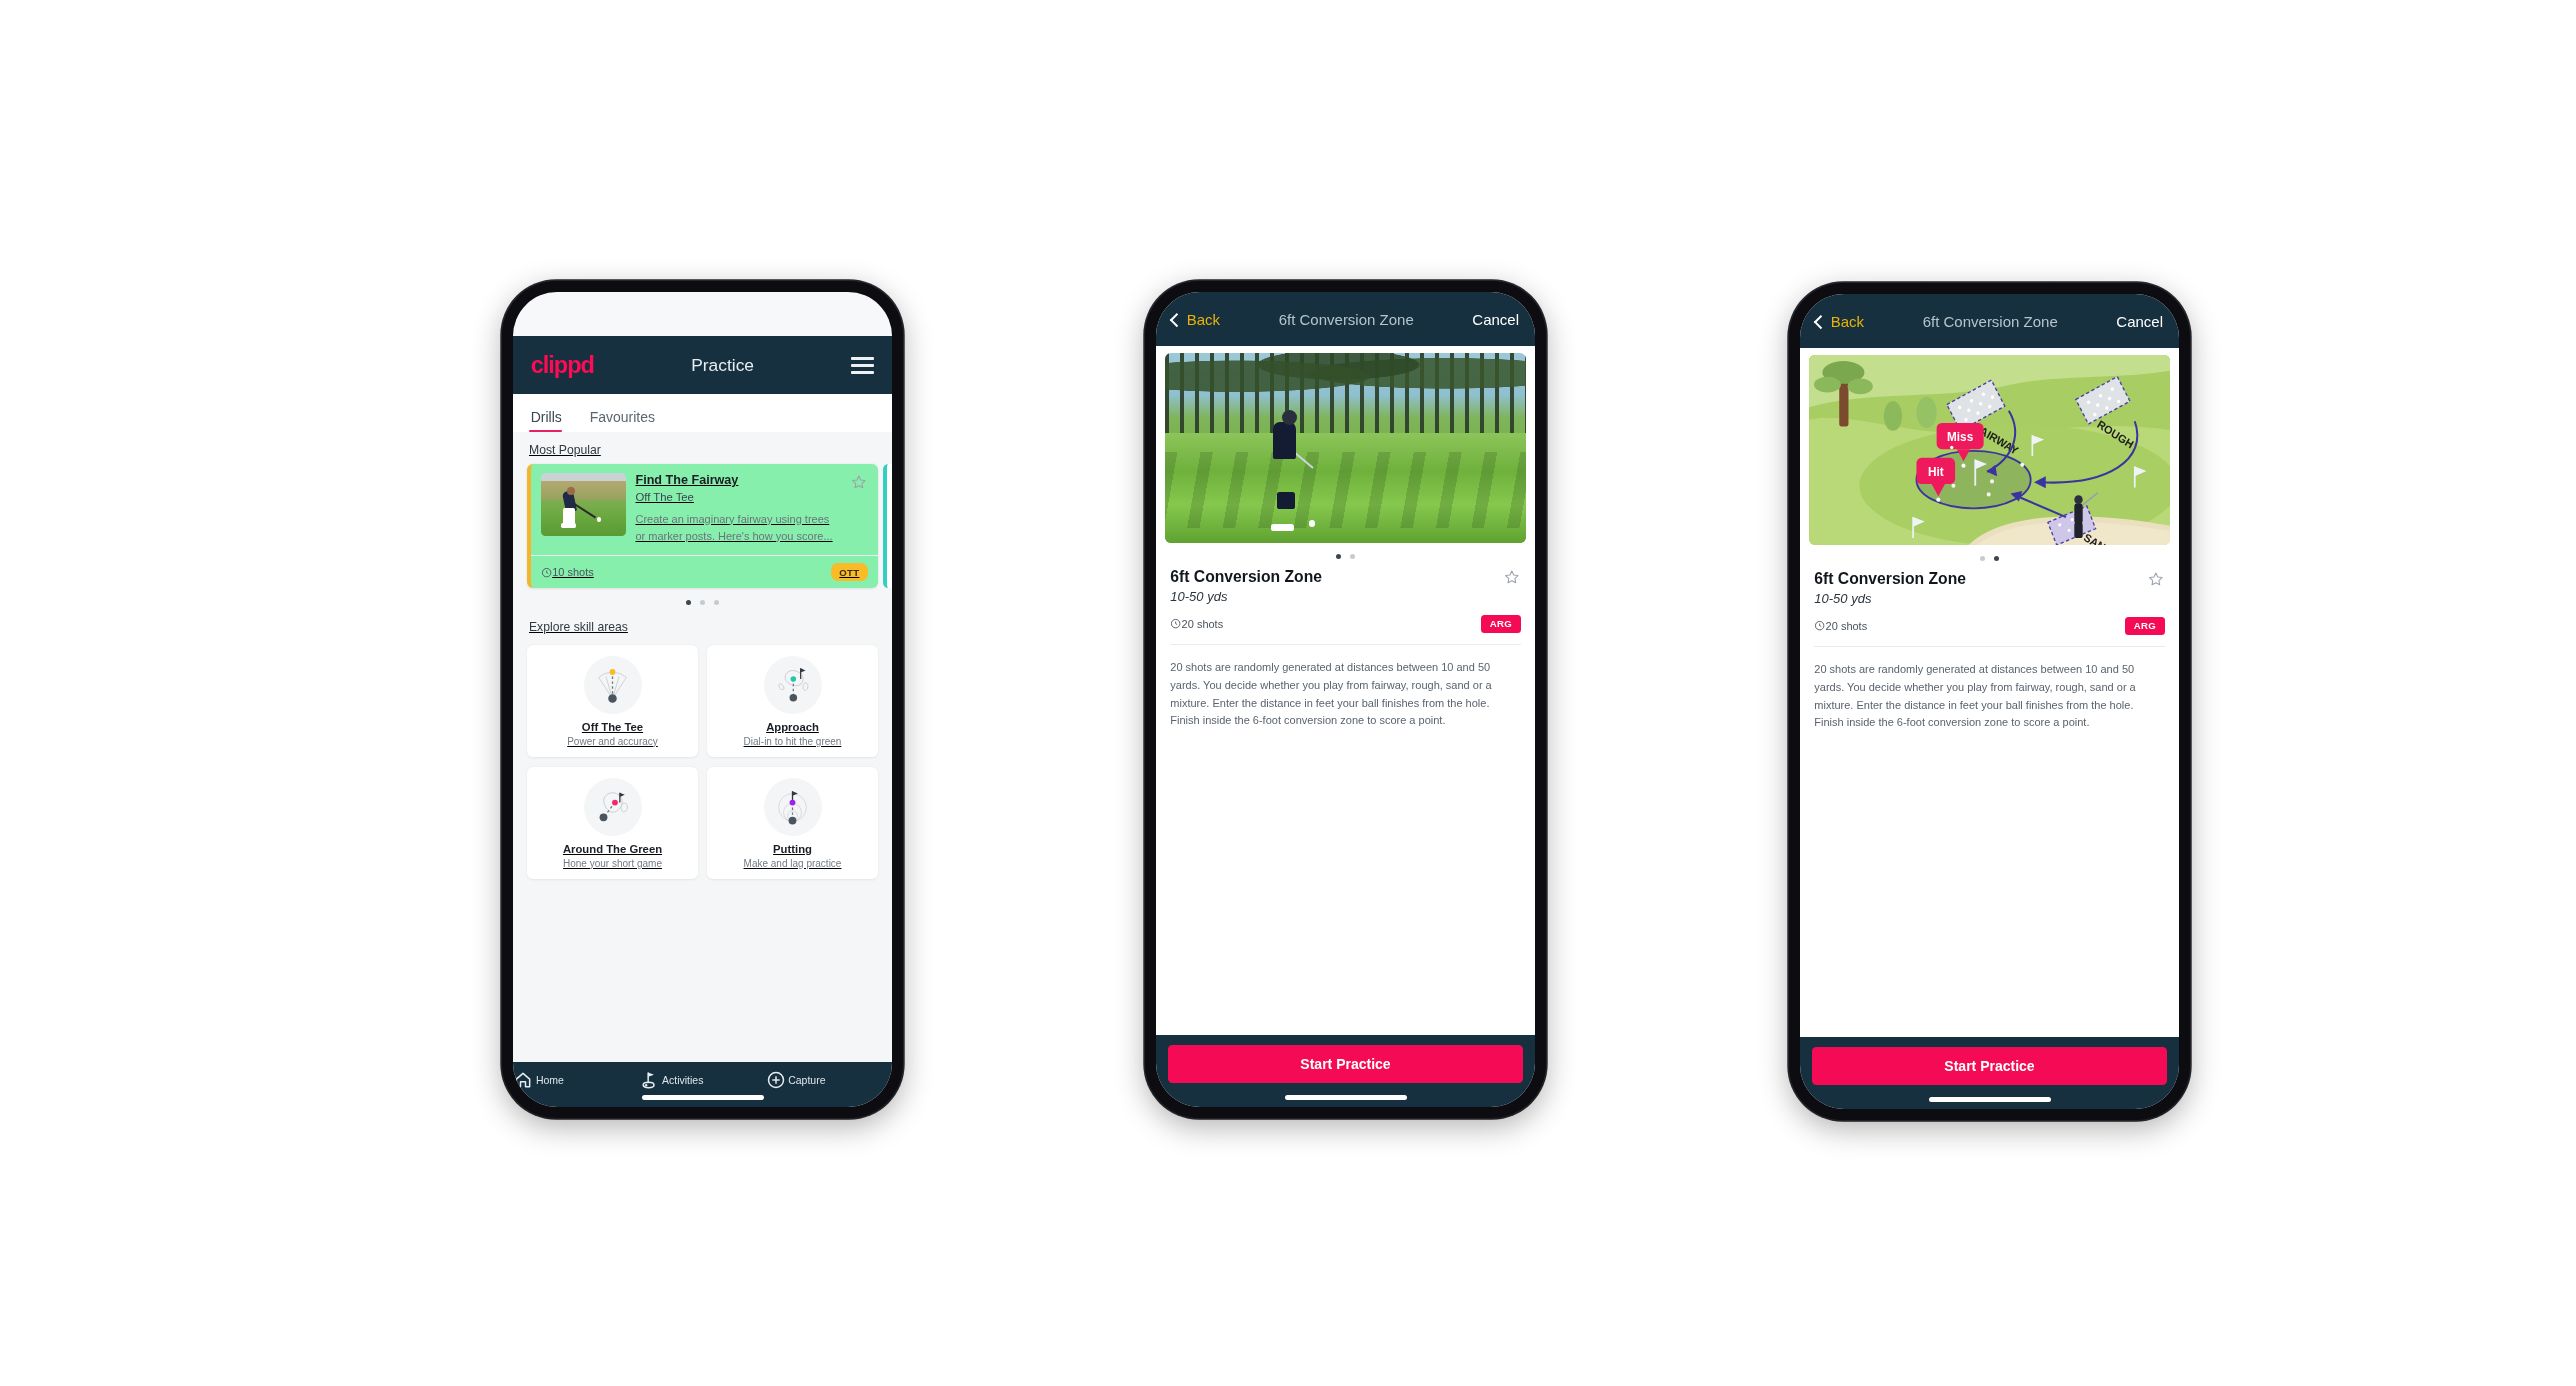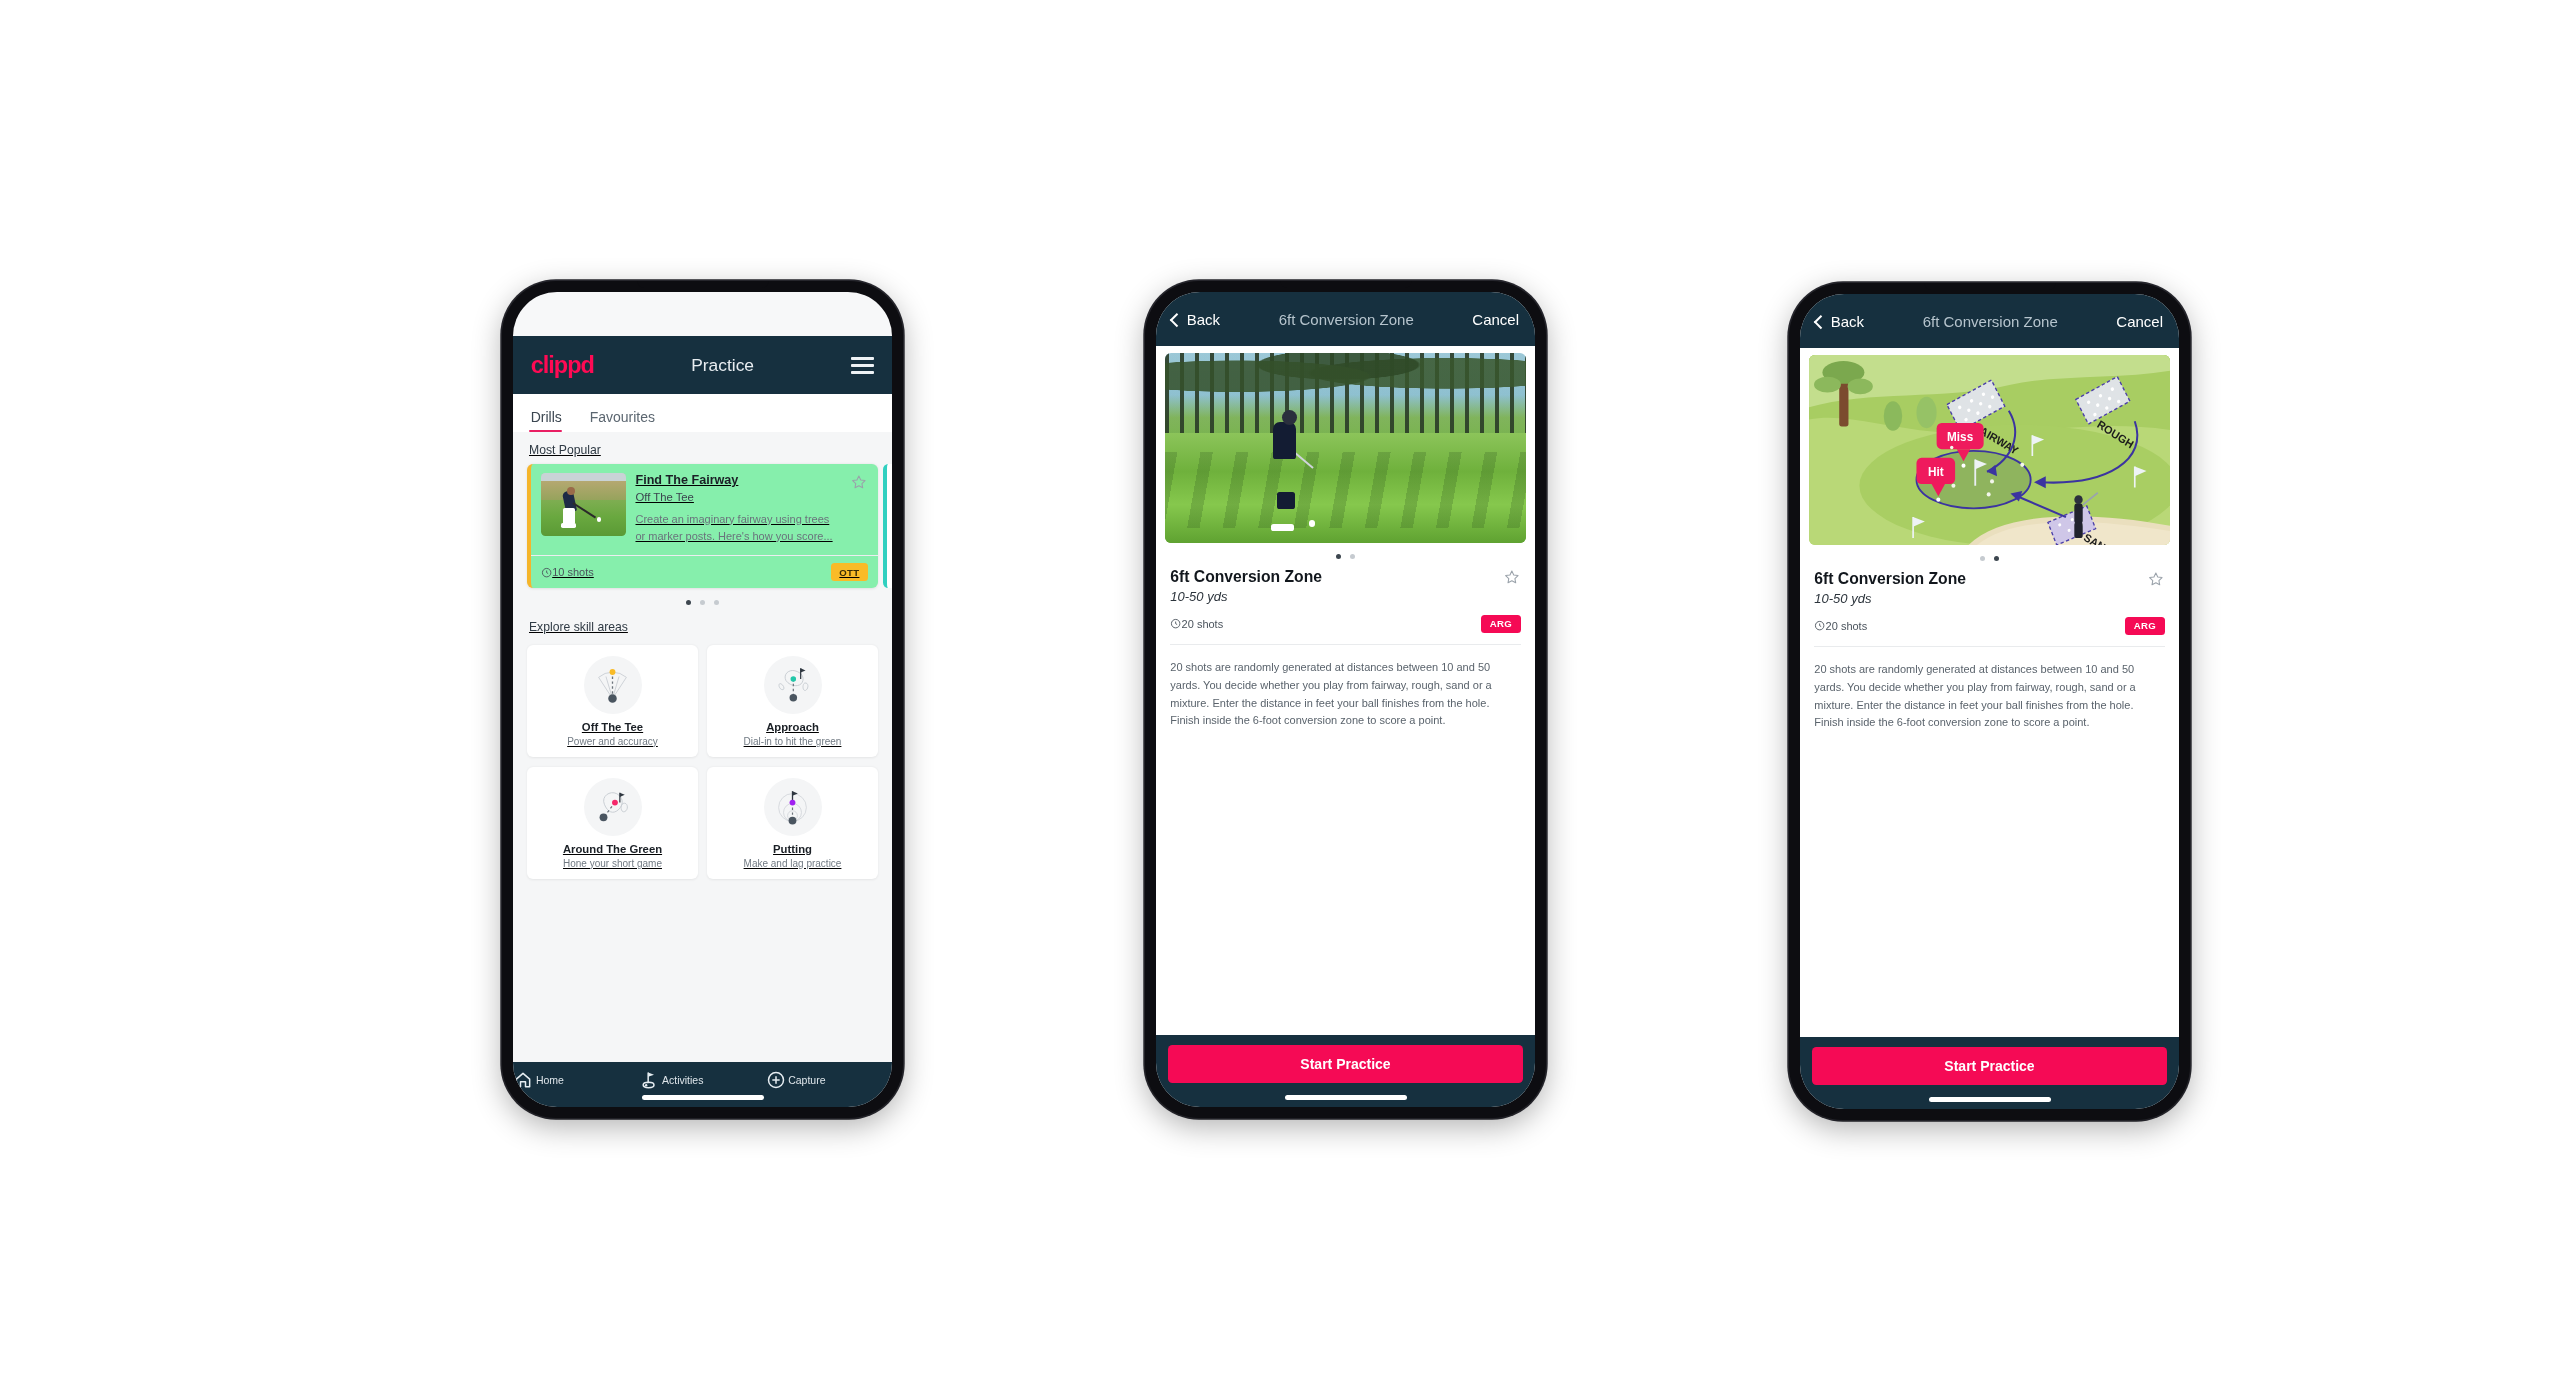--- a/index.html
+++ b/index.html
@@ -135,21 +135,21 @@
     border-top: 0.9px solid #eceef0; height: 33px;
     display: flex; align-items: center; justify-content: space-between;
     padding: 0 9.6px;
   }
   .shots { display: flex; align-items: center; gap: 0; font-size: 11px; color: #4a535c; }
   .shots .clock { width: 11.3px; height: 11.3px; }
   .pill {
     font-size: 9.6px; font-weight: 700; letter-spacing: 0.3px;
     padding: 3.5px 8.7px; border-radius: 3.5px;
   }
-  .pill.ott { background: #f9bb27; color: #3b2d05; }
+  .pill.ott { background: #f9bb27; color: #3b2d05; border-radius: 7px; }
   .pill.arg { background: #f50a55; color: #ffffff; }
 
   .card-peek {
     position: absolute; right: -14px; top: 0; bottom: 0; width: 8.7px;
     border-left: 4.4px solid #31d0c0; background: #ffffff; border-radius: 5.2px 0 0 5.2px;
   }
   .drill-row { position: relative; }
 
   .dots { display: flex; justify-content: center; gap: 8.7px; padding: 11.3px 0 5.2px 0; }
   .dot { width: 5.2px; height: 5.2px; border-radius: 50%; background: #c6cbd0; }
@@ -185,21 +185,21 @@
 
   
   #phone2 { left: 1145px; top: 281px; }
   #phone3 { left: 1789px; top: 283px; }
 
   .topbar2 {
     background: #16303f; height: 54px; flex: 0 0 auto;
     display: flex; align-items: center; justify-content: space-between;
     padding: 0 15.7px;
   }
-  .nav-back { display: flex; align-items: center; gap: 5.2px; color: #ffffff;
+  .nav-back { display: flex; align-items: center; gap: 5.2px; color: #eab308;
     font-size: 15px; cursor: pointer; }
   .chev { width: 9.6px; height: 9.6px; border-left: 2.1px solid #fff;
     border-bottom: 2.1px solid #fff; transform: rotate(45deg); }
   .nav-center { color: #b6c4cd; font-size: 15px; }
   .nav-cancel { color: #ffffff; font-size: 15px; cursor: pointer; }
 
   .detail-body { flex: 1; background: #ffffff; display: flex; flex-direction: column;
     overflow: hidden; }
   .hero-wrap { padding: 7px 8.7px 0 8.7px; }
   .hero {

